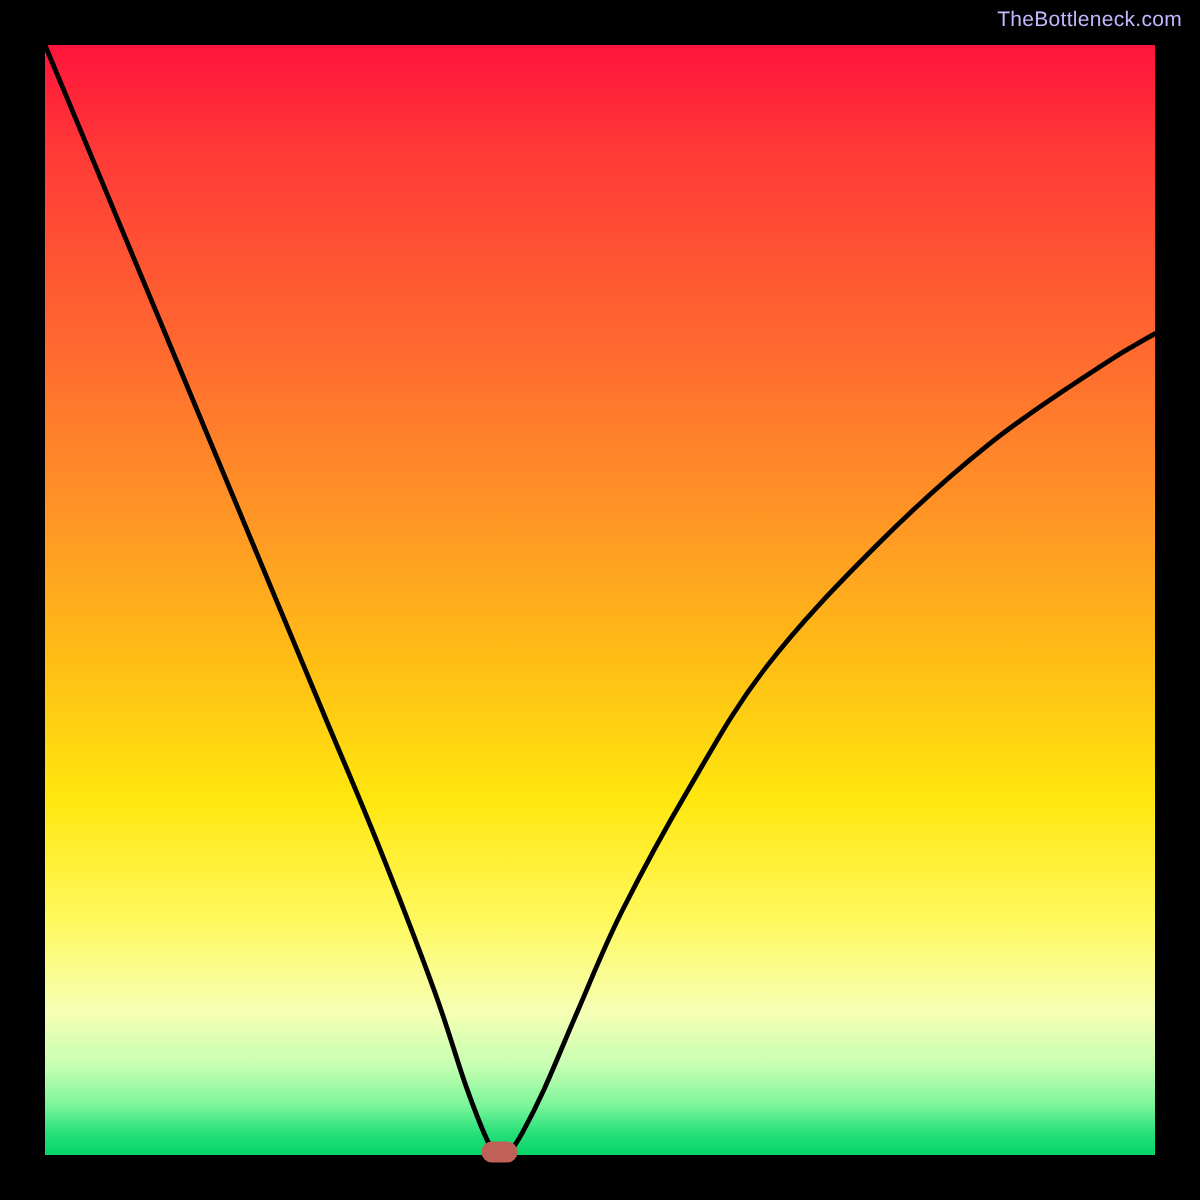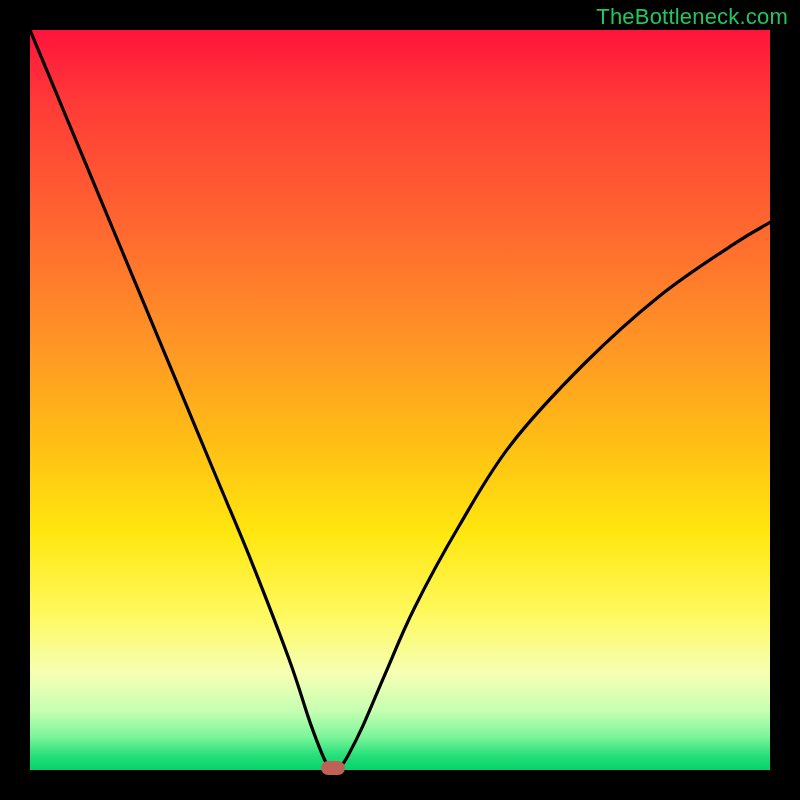--- a/index.html
+++ b/index.html
@@ -51,22 +51,22 @@
     position: absolute;
     width: 24px;
     height: 14px;
     background: #c06158;
     border-radius: 8px;
   }
   .watermark {
     position: absolute;
     top: 4px;
     right: 12px;
-    color: #22c55e;
-    font-size: 22px;
+    color: #c4b5fd;
+    font-size: 14px;
     letter-spacing: 0.2px;
     font-weight: 500;
   }
 </style>
 </head>
 <body>
 
 <div class="stage">
   <div class="watermark">TheBottleneck.com</div>
 

